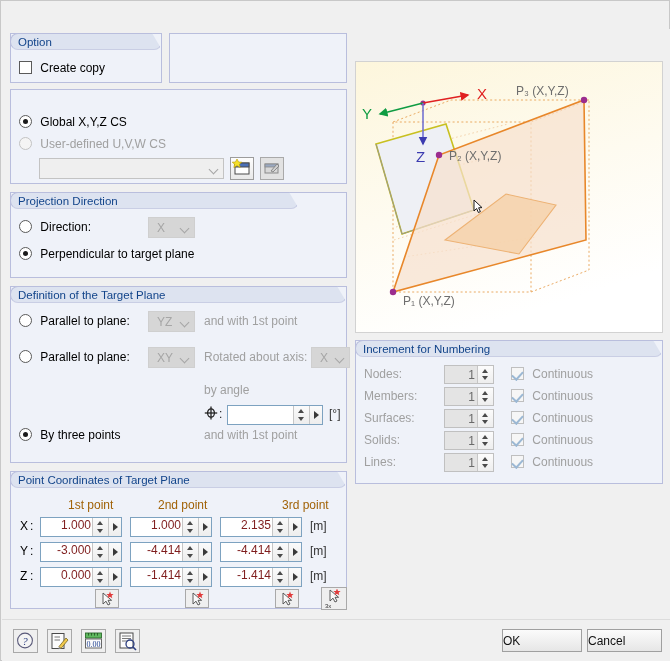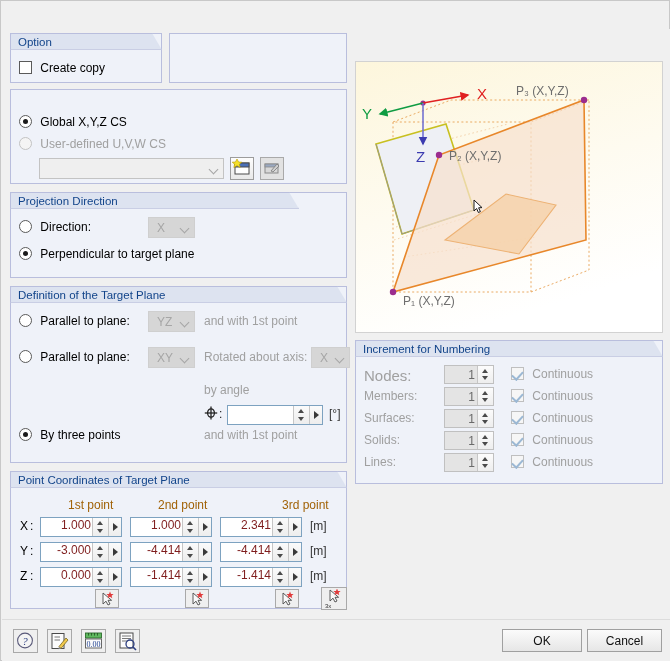--- a/index.html
+++ b/index.html
@@ -93,20 +93,21 @@
     border: 1px solid #b9bedd;
     border-bottom: 1px solid #c9cee4;
     box-sizing: border-box;
     color: #12448a;
     font-size: 11.5px;
     padding: 2px 0 0 7px;
     border-top-left-radius: 2px;
   }
   .ghead.clip {
     clip-path: polygon(0 0, calc(100% - 10px) 0, 100% 100%, 0 100%);
+    border-radius: 8px;
   }
 
   
   .radio {
     width: 13px; height: 13px;
     border-radius: 50%;
     border: 1px solid #5a5a5a;
     background: #fff;
     box-sizing: border-box;
     display: inline-block;
@@ -305,21 +306,21 @@
   .btn {
     position: absolute;
     height: 23px;
     background: linear-gradient(#fbfbfb,#e6e6e6);
     border: 1px solid #a0a0a0;
     box-sizing: border-box;
     font-size: 12px;
     color: #111;
     display: flex;
     align-items: center;
-    justify-content: center;
+    justify-content: flex-start;
     cursor: pointer;
   }
 
   
   .gfxpanel {
     position: absolute;
     left: 353px;
     top: 32px;
     width: 308px;
     height: 272px;
@@ -469,21 +470,21 @@
         <span class="val">1.000</span>
         <span class="updown"></span>
         <span class="more"></span>
       </div>
       <div class="spin" style="left:119px; top:45px; width:82px;">
         <span class="val">1.000</span>
         <span class="updown"></span>
         <span class="more"></span>
       </div>
       <div class="spin" style="left:209px; top:45px; width:82px;">
-        <span class="val">2.341</span>
+        <span class="val">2.135</span>
         <span class="updown"></span>
         <span class="more"></span>
       </div>
       <div class="unit" style="left:299px; top:47px;">[m]</div>
 
       <div class="axlabel" style="left:9px; top:72px;">Y</div>
       <div class="axlabel" style="left:19px; top:72px;">:</div>
       <div class="spin" style="left:29px; top:70px; width:82px;">
         <span class="val">-3.000</span>
         <span class="updown"></span>
@@ -610,21 +611,21 @@
 
         <g transform="translate(118,138)">
           <path d="M0,0 L0,11 L2.6,8.5 L4.4,12.5 L6.4,11.6 L4.6,7.8 L8,7.6 Z" fill="#ffffff" stroke="#1a1a1a" stroke-width="1"></path>
         </g>
       </svg>
     </div>
 
     <div class="group" style="left:353px; top:311px; width:308px; height:144px;">
       <div class="ghead clip" style="width:308px;">Increment for Numbering</div>
 
-      <div class="dis-text" style="position:absolute; left:8px; top:26px; font-size:15px;">Nodes:</div>
+      <div class="dis-text" style="position:absolute; left:8px; top:26px; font-size:12px;">Nodes:</div>
       <div class="numspin" style="left:88px; top:24px; width:50px;">
         <span class="val">1</span>
         <span class="updown"></span>
       </div>
       <div style="position:absolute; left:155px; top:25px;">
         <span class="cbox chk dis"></span>
         <span class="lbl dis-text">Continuous</span>
       </div>
 
       <div class="dis-text" style="position:absolute; left:8px; top:48px; font-size:12px;">Members:</div>

